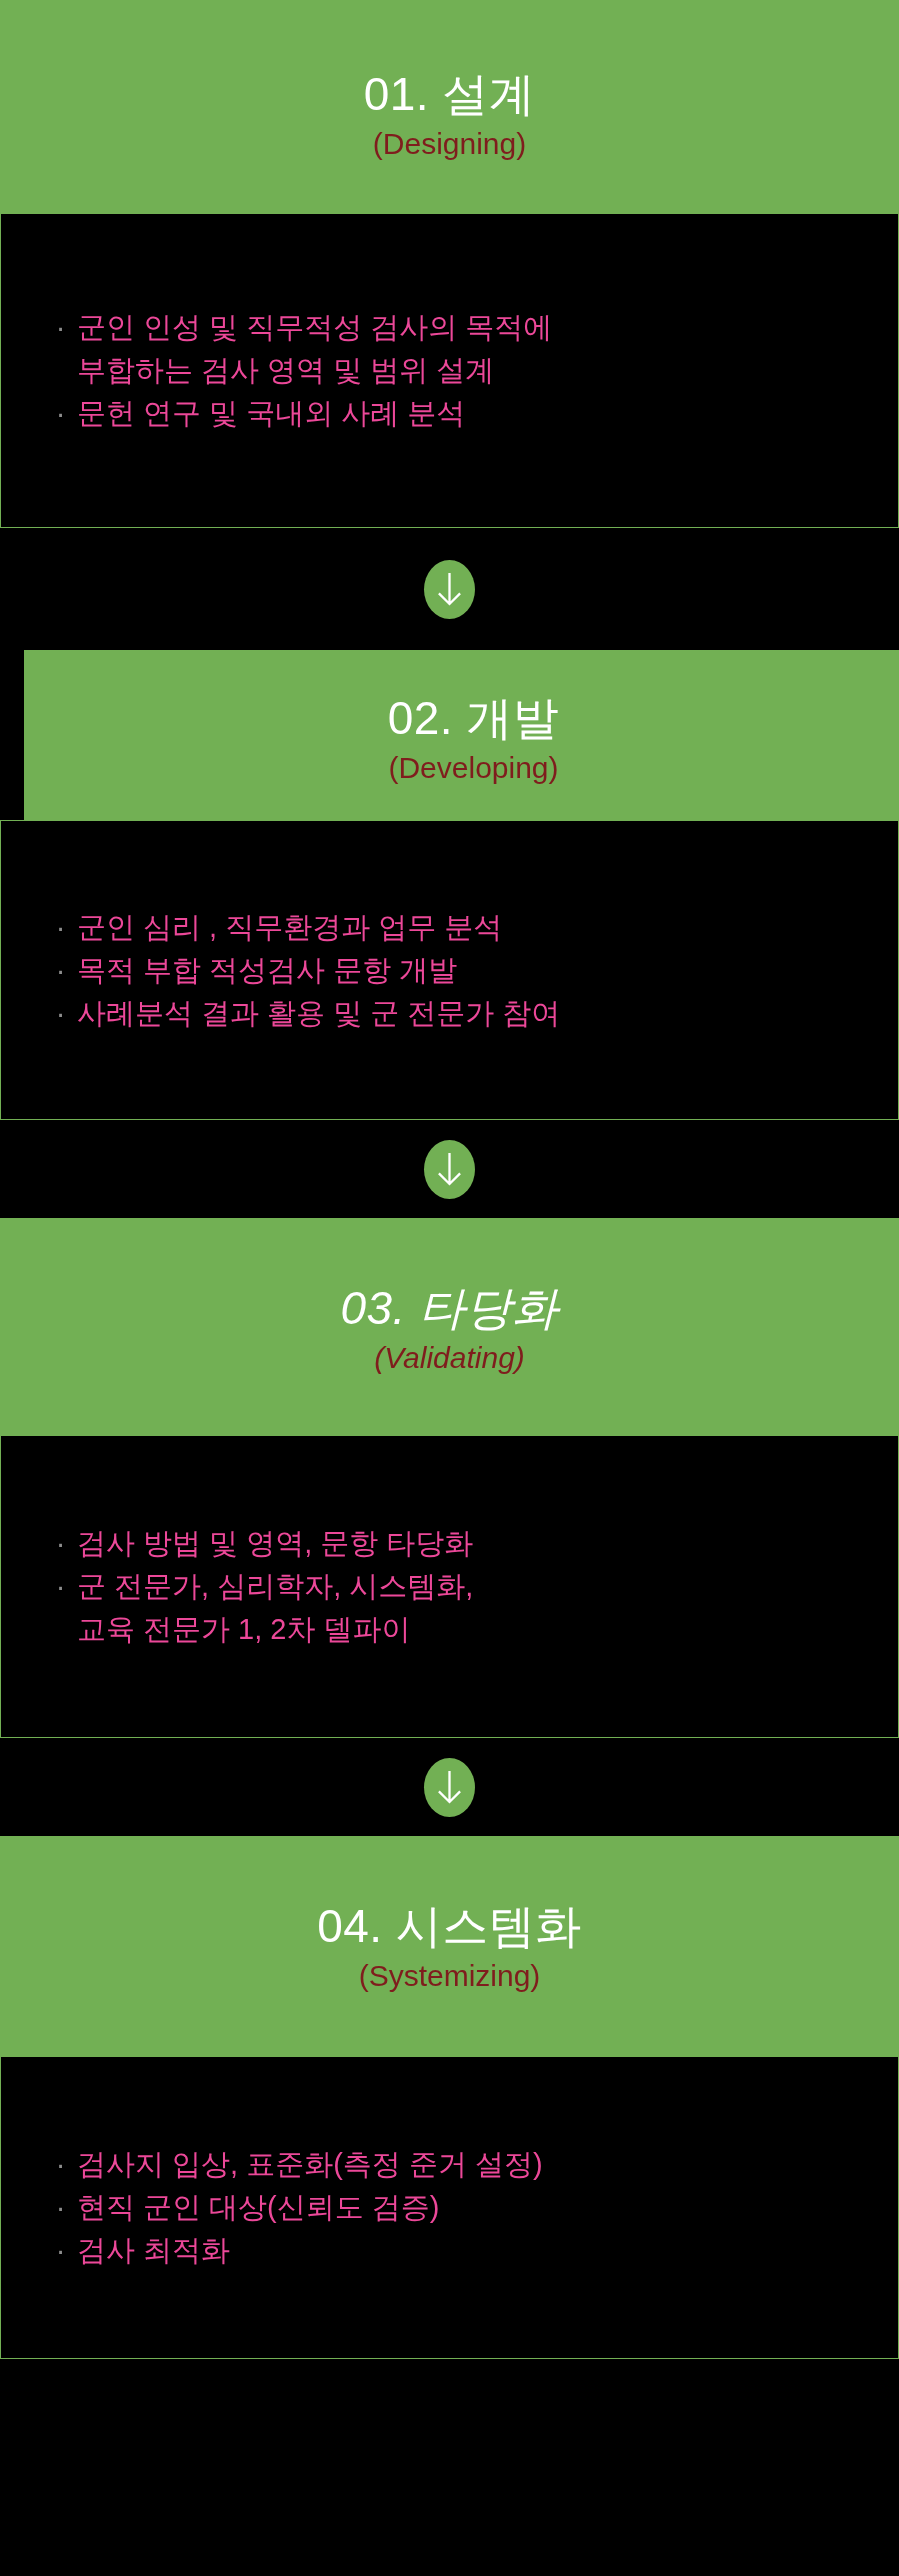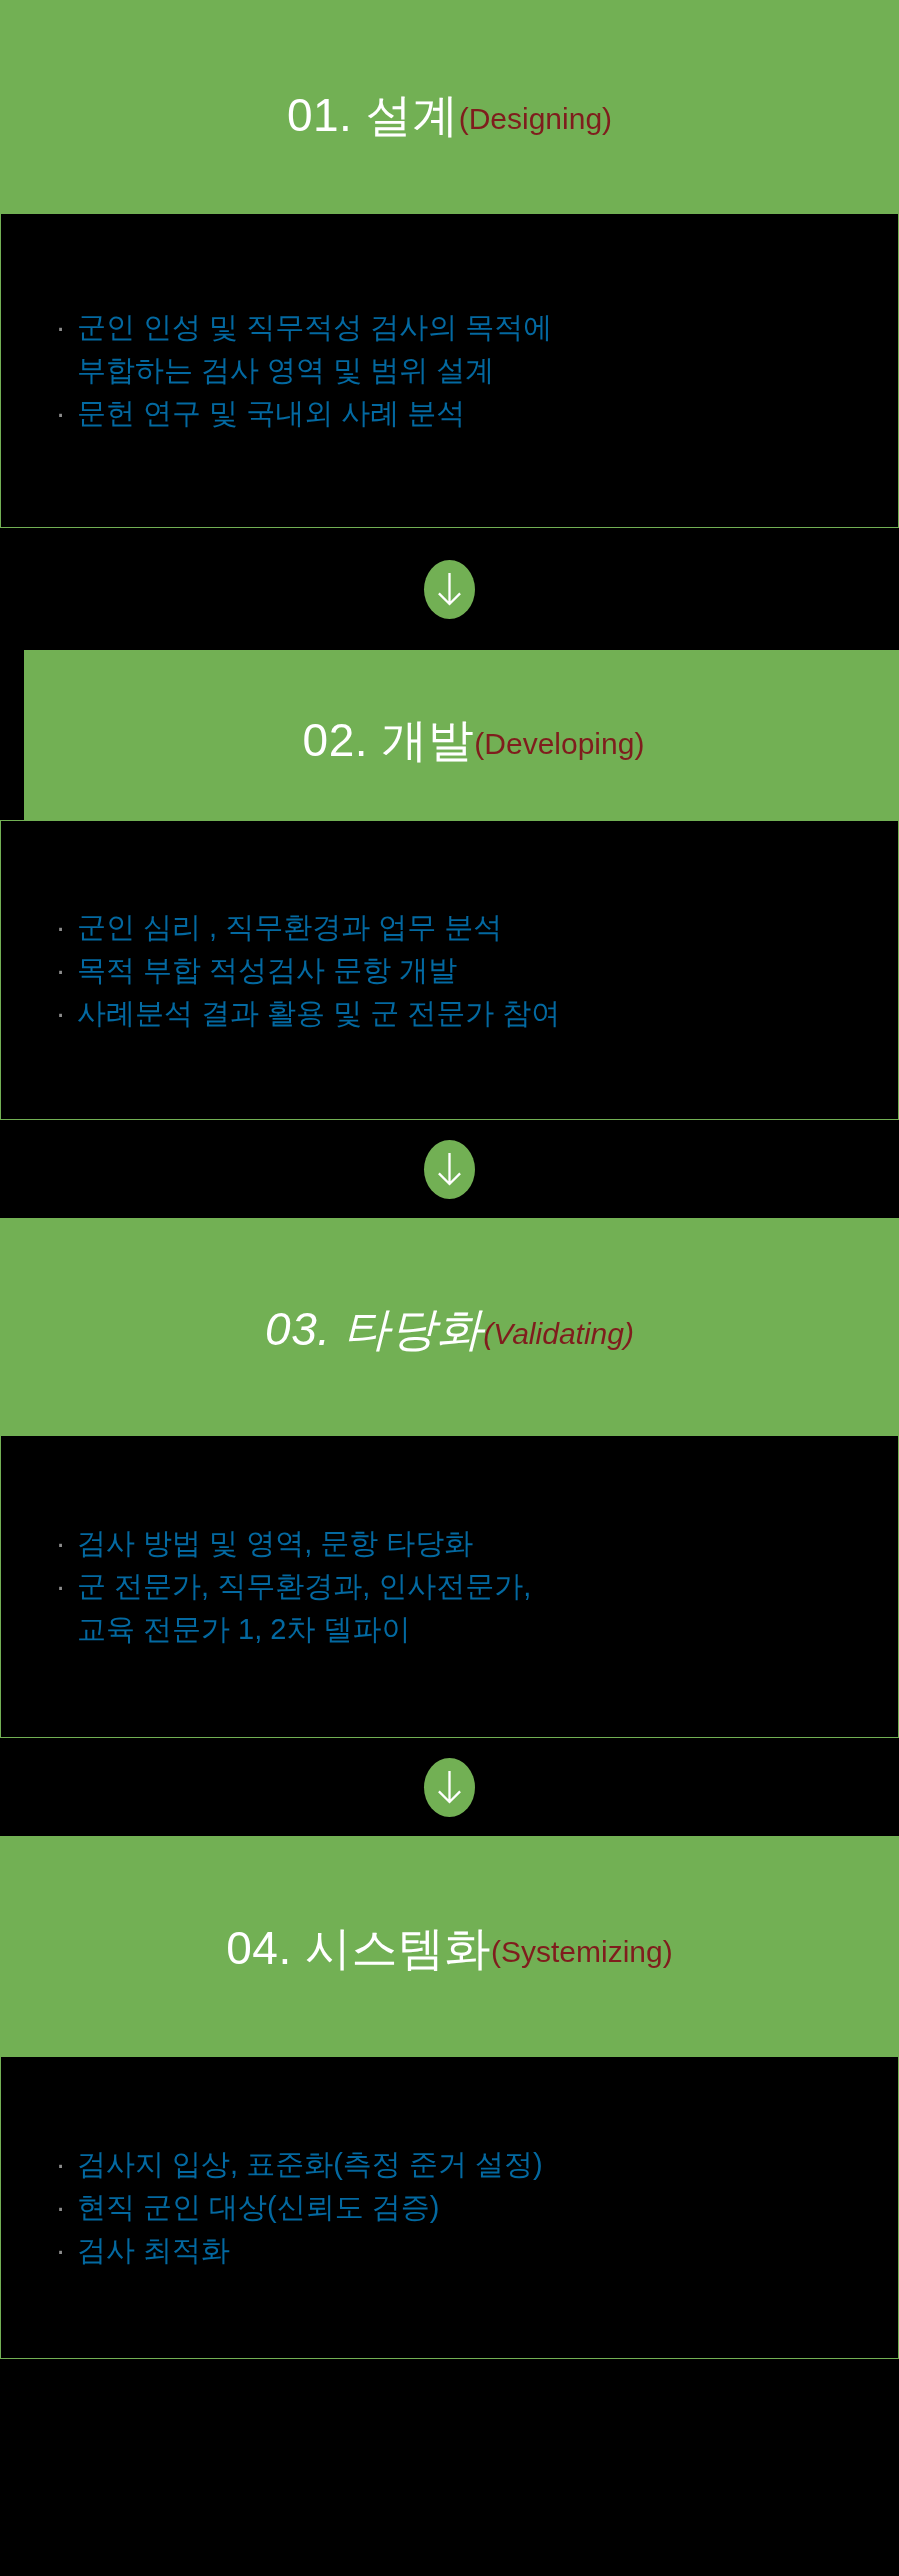--- a/index.html
+++ b/index.html
@@ -21,20 +21,21 @@
     display: flex;
     flex-direction: column;
   }
 
   
   .stage-header {
     background: #72b054;
     width: 899px;
     box-sizing: border-box;
     display: flex;
+    flex-direction: column;
     align-items: center;
     justify-content: center;
     color: #ffffff;
     text-align: center;
   }
   .stage-title {
     font-size: 46px;
     font-weight: 400;
     line-height: 1.05;
     letter-spacing: 0.5px;
@@ -74,21 +75,21 @@
     font-size: 29px;
     line-height: 43px;
     text-align: left;
     padding-left: 11.7px;
     box-sizing: border-box;
   }
   .bullet-text {
     flex: 1 1 auto;
     font-size: 29px;
     line-height: 43px;
-    color: #0369a1;
+    color: #ec4899;
     font-weight: 400;
     white-space: pre-line;
   }
 
   
   .connector {
     width: 899px;
     background: #000000;
     display: flex;
     align-items: center;
@@ -179,21 +180,21 @@
     <div class="stage-title">03. 타당화</div>
     <div class="stage-subtitle">(Validating)</div>
   </div>
   <div class="stage-body b3">
     <div class="bullet-row">
       <span class="bullet-dot">·</span>
       <span class="bullet-text">검사 방법 및 영역, 문항 타당화</span>
     </div>
     <div class="bullet-row">
       <span class="bullet-dot">·</span>
-      <span class="bullet-text">군 전문가, 직무환경과, 인사전문가,
+      <span class="bullet-text">군 전문가, 심리학자, 시스템화,
 교육 전문가 1, 2차 델파이</span>
     </div>
   </div>
   <div class="connector c3">
     <div class="arrow-badge">
       <svg width="27" height="39" viewBox="0 0 28 40" aria-hidden="true">
         <path d="M14 3 L14 35 M3 24 L14 35 L25 24" fill="none" stroke="#ffffff" stroke-width="2.4"></path>
       </svg>
     </div>
   </div>

